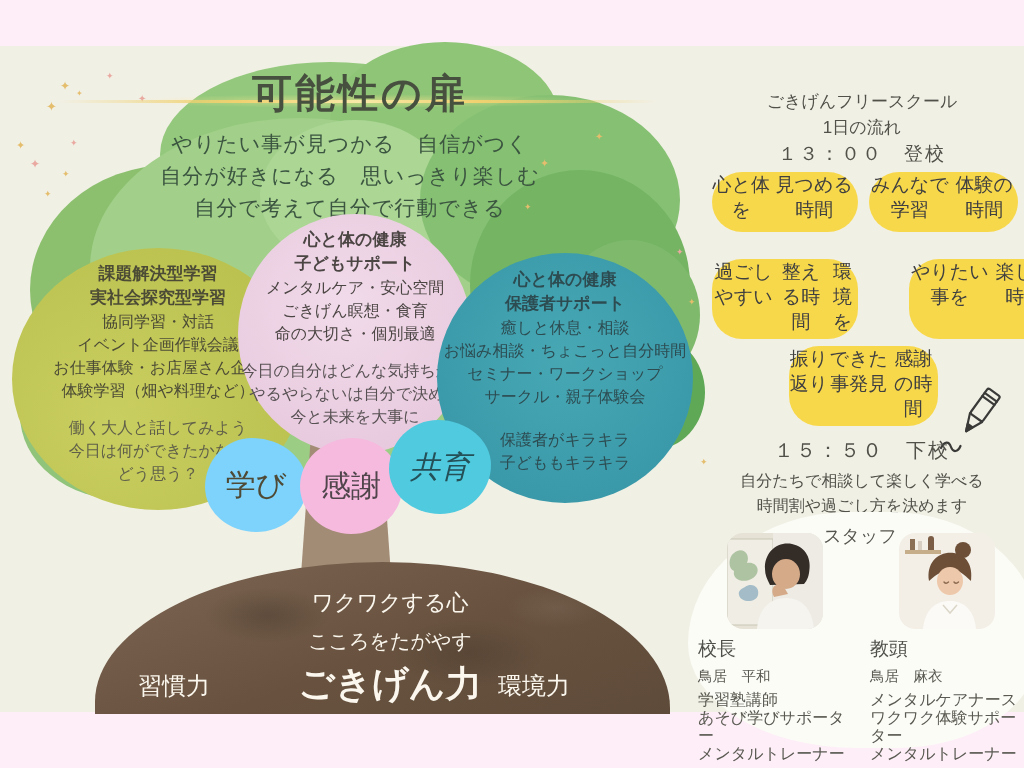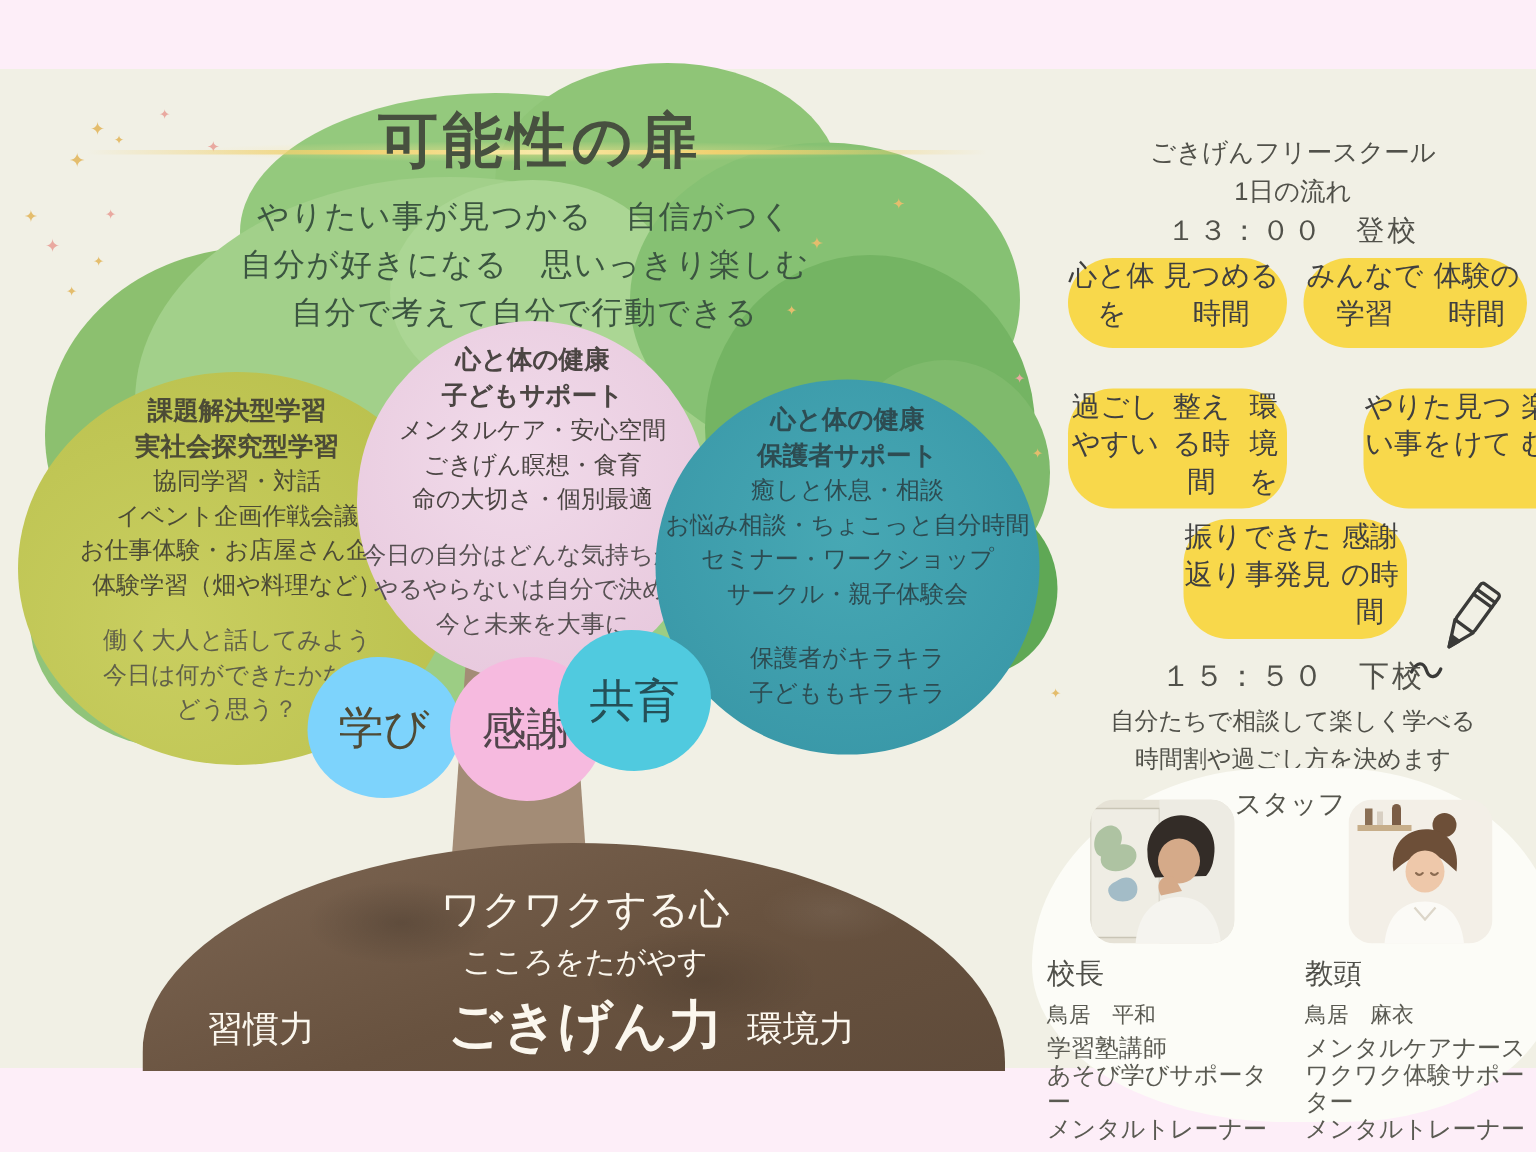--- a/index.html
+++ b/index.html
@@ -58,22 +58,22 @@
   .ct-pink .cf{color:#575153;}
   .ct-blue{color:#2d4c52;}
   .cf{font-size:16px;line-height:23px;}
 
   
   .blob{position:absolute;display:flex;align-items:center;justify-content:center;font-size:30px;}
   .blob.yb{left:205px;top:438px;width:102px;height:94px;background:#7dd3fc;
            border-radius:46% 54% 50% 50% / 52% 50% 50% 48%;color:#4f4a35;font-family:Liberation Mono, monospace;}
   .blob.pb{left:300px;top:438px;width:102px;height:96px;background:#f6badf;
            border-radius:52% 48% 50% 50% / 50% 52% 48% 50%;color:#51454c;}
-  .blob.cb{left:372px;top:420px;width:102px;height:94px;background:#50cadf;
-           border-radius:48% 52% 50% 50% / 52% 48% 52% 48%;color:#245058;}
+  .blob.cb{left:389px;top:420px;width:102px;height:94px;background:#50cadf;
+           border-radius:48% 52% 50% 50% / 52% 48% 52% 48%;color:#245058;font-style:italic;}
 
   
   .ph{position:absolute;left:700px;width:324px;text-align:center;color:#51514a;}
   .ybox{position:absolute;background:#f8d84b;border-radius:30px;display:flex;flex-direction:row;
         justify-content:center;text-align:center;color:#404040;font-size:19px;line-height:25px;}
   .note{position:absolute;left:700px;width:324px;text-align:center;font-size:16px;color:#51514a;}
 
   
   .staffblob{position:absolute;left:688px;top:512px;width:350px;height:236px;background:#fcfcf7;
         border-radius:48% 44% 42% 50% / 58% 52% 42% 46%;}
@@ -181,21 +181,21 @@
       <span>学び</span>
     </div>
   <div class="blob pb">
       <span>感謝</span>
     </div>
   <div class="blob cb">
       <span>共育</span>
     </div>
 
   <div class="mound"></div>
-  <div class="gtext" style="left:240px;top:588px;width:300px;font-size:27px;">ワクワクする心</div>
+  <div class="gtext" style="left:240px;top:588px;width:300px;font-size:22px;">ワクワクする心</div>
   <div class="gtext" style="left:240px;top:628px;width:300px;font-size:20px;">こころをたがやす</div>
   <div class="gtext" style="left:118px;top:670px;width:112px;font-size:24px;">習慣力</div>
   <div class="gtext" style="left:250px;top:660px;width:280px;font-size:36px;font-weight:bold;">ごきげん力</div>
   <div class="gtext" style="left:478px;top:670px;width:112px;font-size:24px;">環境力</div>
 
   <div class="ph" style="top:90px;font-size:17px;">ごきげんフリースクール</div>
   <div class="ph" style="top:116px;font-size:17px;">1日の流れ</div>
   <div class="ph" style="top:141px;font-size:19px;letter-spacing:2px;">１３：００　登校</div>
 
   <div class="ybox" style="left:712px;top:172px;width:146px;height:60px;">
@@ -206,21 +206,20 @@
     <div>みんなで学習</div>
     <div>体験の時間</div>
   </div>
   <div class="ybox" style="left:712px;top:259px;width:146px;height:80px;">
     <div>過ごしやすい</div>
     <div>整える時間</div>
     <div>環境を</div>
   </div>
   <div class="ybox" style="left:909px;top:259px;width:149px;height:80px;">
     <div>やりたい事を</div>
-    <div>見つけて</div>
     <div>楽しむ時間</div>
   </div>
   <div class="ybox" style="left:789px;top:346px;width:149px;height:80px;">
     <div>振り返り</div>
     <div>できた事発見</div>
     <div>感謝の時間</div>
   </div>
 
   <svg class="pencil" viewBox="0 0 72 72">
     <g fill="none" stroke="#3a3a38" stroke-width="2.2" stroke-linecap="round" stroke-linejoin="round">

